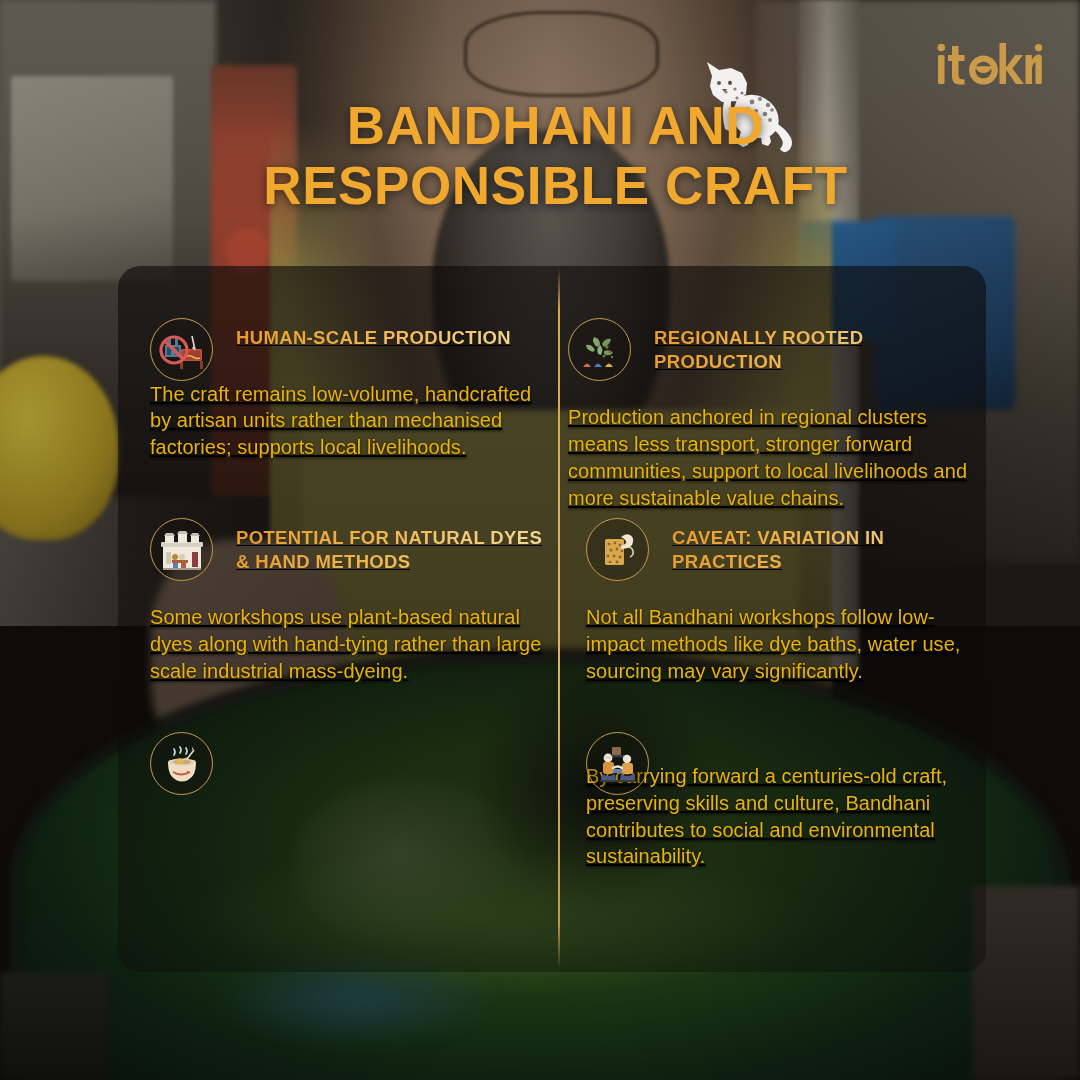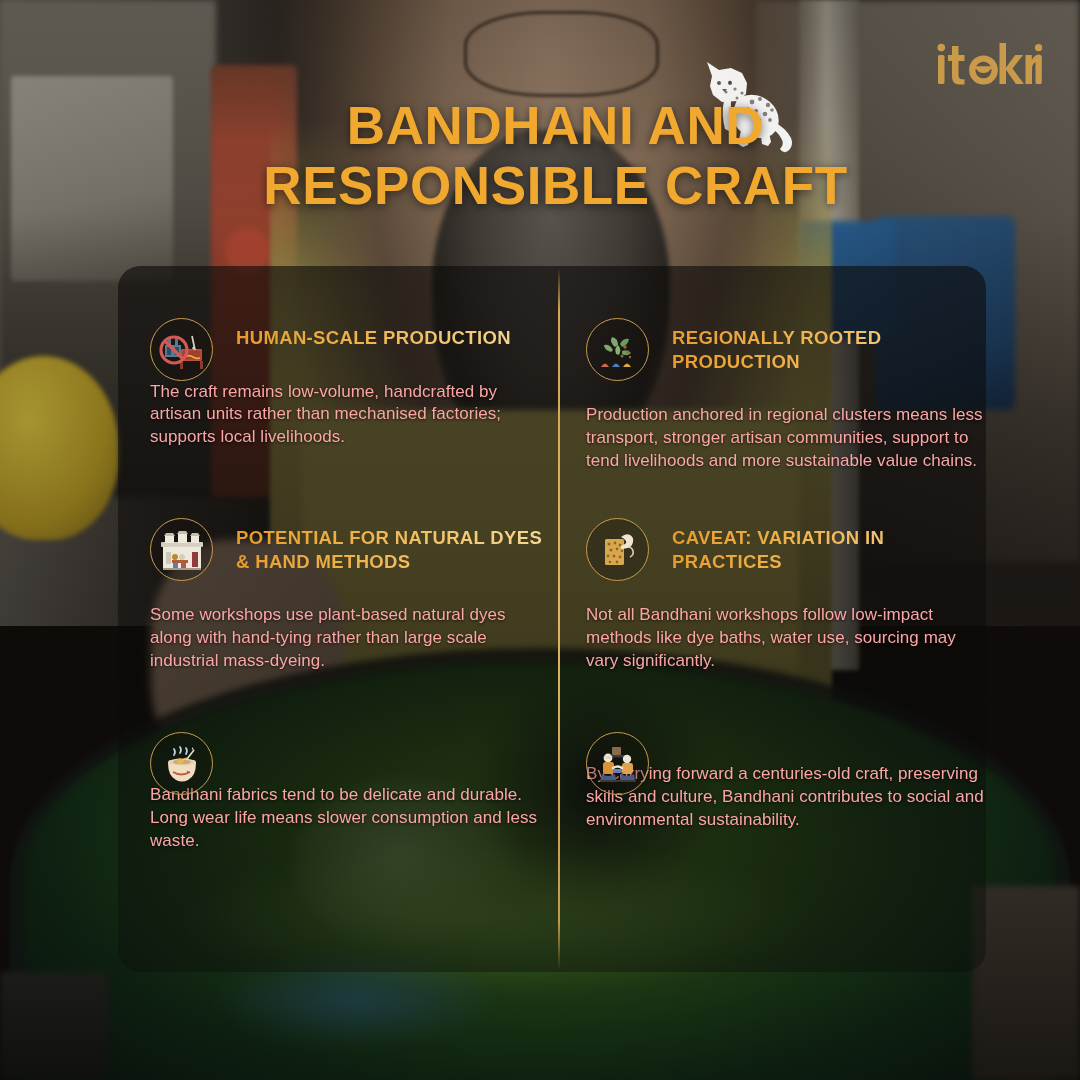--- a/index.html
+++ b/index.html
@@ -170,21 +170,21 @@
     width:868px;height:706px;
     border-radius:22px;
     background:linear-gradient(180deg,rgba(12,10,9,.62) 0%,rgba(10,9,8,.50) 45%,rgba(10,12,9,.40) 100%);
   }
   .divider{
     position:absolute;left:558px;top:268px;
     width:1.5px;height:702px;
     background:linear-gradient(180deg,rgba(214,166,80,0) 0%,#d6a650 6%,#e0b464 50%,#c49a4c 93%,rgba(196,154,76,0) 100%);
   }
 
-  .block{position:absolute;width:400px;}
+  .block{position:absolute;width:400px;text-decoration:underline;}
   .icon-circle{
     position:absolute;left:0;top:0;
     width:63px;height:63px;border-radius:50%;
     border:1.5px solid #C79C4E;
     display:flex;align-items:center;justify-content:center;
     overflow:hidden;
     background:rgba(18,14,11,.28);
   }
   .head-text{
     margin-left:86px;
@@ -192,22 +192,22 @@
     font-weight:800;letter-spacing:.35px;
     text-transform:uppercase;
     background:linear-gradient(100deg,#E79B2B 0%,#F0B44F 42%,#F6DC9B 100%);
     -webkit-background-clip:text;background-clip:text;
     color:transparent;
     text-shadow:none;
     padding-top:8px;
   }
   .body-text{
     margin-top:0;
-    font-size:17px;line-height:1.34;
-    color:#fca5a5;
+    font-size:20px;line-height:1.34;
+    color:#eab308;
     letter-spacing:.05px;
     text-shadow:0 1px 3px rgba(0,0,0,.7);
   }
 </style>
 </head>
 <body>
 
 <div class="stage">
 
   <div class="bg">
@@ -310,39 +310,39 @@
           <rect x="16" y="10" width="3" height="8" fill="#5a7f9e"></rect>
         </g>
         <circle cx="15" cy="23" r="13" fill="none" stroke="#d45a55" stroke-width="3.2"></circle>
         <line x1="6" y1="14" x2="24" y2="32" stroke="#d45a55" stroke-width="3.2"></line>
       </svg>
     </div>
     <div class="head-text">HUMAN-SCALE PRODUCTION</div>
     <div class="body-text" style="margin-top:31px;">The craft remains low-volume, handcrafted by artisan units rather than mechanised factories; supports local livelihoods.</div>
   </div>
 
-  <div class="block" style="left:586px;top:318px;">
+  <div class="block" style="left:568px;top:318px;">
     <div class="icon-circle">
       <svg width="46" height="46" viewBox="0 0 46 46">
         <path d="M20 20 q-6-5-3-10 q6 1 6 8 Z" fill="#7fa86a"></path>
         <path d="M16 25 q-7-2-7-7 q6-1 9 5 Z" fill="#7fa86a"></path>
         <path d="M25 17 q3-6 9-5 q-1 6-7 8 Z" fill="#6f9a5c"></path>
         <path d="M27 24 q6-2 9 2 q-4 4-9 1 Z" fill="#6f9a5c"></path>
         <path d="M21 27 q-2-6 2-9 q4 4 1 10 Z" fill="#88b272"></path>
         <circle cx="30" cy="20" r="1.7" fill="#8b6a3f"></circle>
         <circle cx="33" cy="25" r="1.4" fill="#8b6a3f"></circle>
         <circle cx="27" cy="29" r="1.5" fill="#8b6a3f"></circle>
         <circle cx="35" cy="30" r="1.2" fill="#8b6a3f"></circle>
         <path d="M6 40 q4-7 8 0 Z" fill="#cf6a52"></path>
         <path d="M17 40 q4-7 8 0 Z" fill="#4a7fbe"></path>
         <path d="M28 40 q4-7 8 0 Z" fill="#ddab3f"></path>
       </svg>
     </div>
     <div class="head-text">REGIONALLY ROOTED PRODUCTION</div>
-    <div class="body-text" style="margin-top:31px;">Production anchored in regional clusters means less transport, stronger artisan communities, support to tend livelihoods and more sustainable value chains.</div>
+    <div class="body-text" style="margin-top:31px;">Production anchored in regional clusters means less transport, stronger forward communities, support to local livelihoods and more sustainable value chains.</div>
   </div>
 
   <div class="block" style="left:586px;top:518px;">
     <div class="icon-circle">
       <svg width="46" height="46" viewBox="0 0 46 46">
         <rect x="10" y="12" width="19" height="26" rx="1.6" fill="#d8a84e"></rect>
         <g fill="#8a5a22" opacity=".85">
           <circle cx="14" cy="17" r="1.5"></circle>
             <circle cx="20" cy="16" r="1.4"></circle>
             <circle cx="25" cy="18" r="1.5"></circle>
@@ -401,21 +401,20 @@
         <path d="M35 9 l-2.2-.8 l.6-2.2 Z" fill="#e6e0d4"></path>
         <g stroke="#bcd4e4" stroke-width="1.7" fill="none" stroke-linecap="round">
           <path d="M15 14 q2-3 0-6"></path>
           <path d="M21 12 q2-3 0-6"></path>
           <path d="M27 13 q2-3 0-6"></path>
         </g>
         <path d="M14 31 q8 5 17 0" fill="none" stroke="#c4563c" stroke-width="1.8"></path>
         <path d="M31 31 l-3.2-1.6 l.6 3.4 Z" fill="#c4563c"></path>
       </svg>
     </div>
-    <div class="body-text" style="margin-top:52px;">Bandhani fabrics tend to be delicate and durable. Long wear life means slower consumption and less waste.</div>
   </div>
 
   <div class="block" style="left:586px;top:732px;">
     <div class="icon-circle">
       <svg width="48" height="48" viewBox="0 0 48 48">
         <rect x="18" y="7" width="9" height="8" rx="1" fill="#8a6a4a"></rect>
         <rect x="14" y="15" width="18" height="2.4" fill="#3b3b4a"></rect>
         <circle cx="14" cy="18" r="4.4" fill="#f0e6d8"></circle>
         <path d="M10 18 q4-5 8 0 q-4 2-8 0 Z" fill="#e2d6c4"></path>
         <rect x="9" y="22" width="11" height="12" rx="2.4" fill="#d8923a"></rect>

